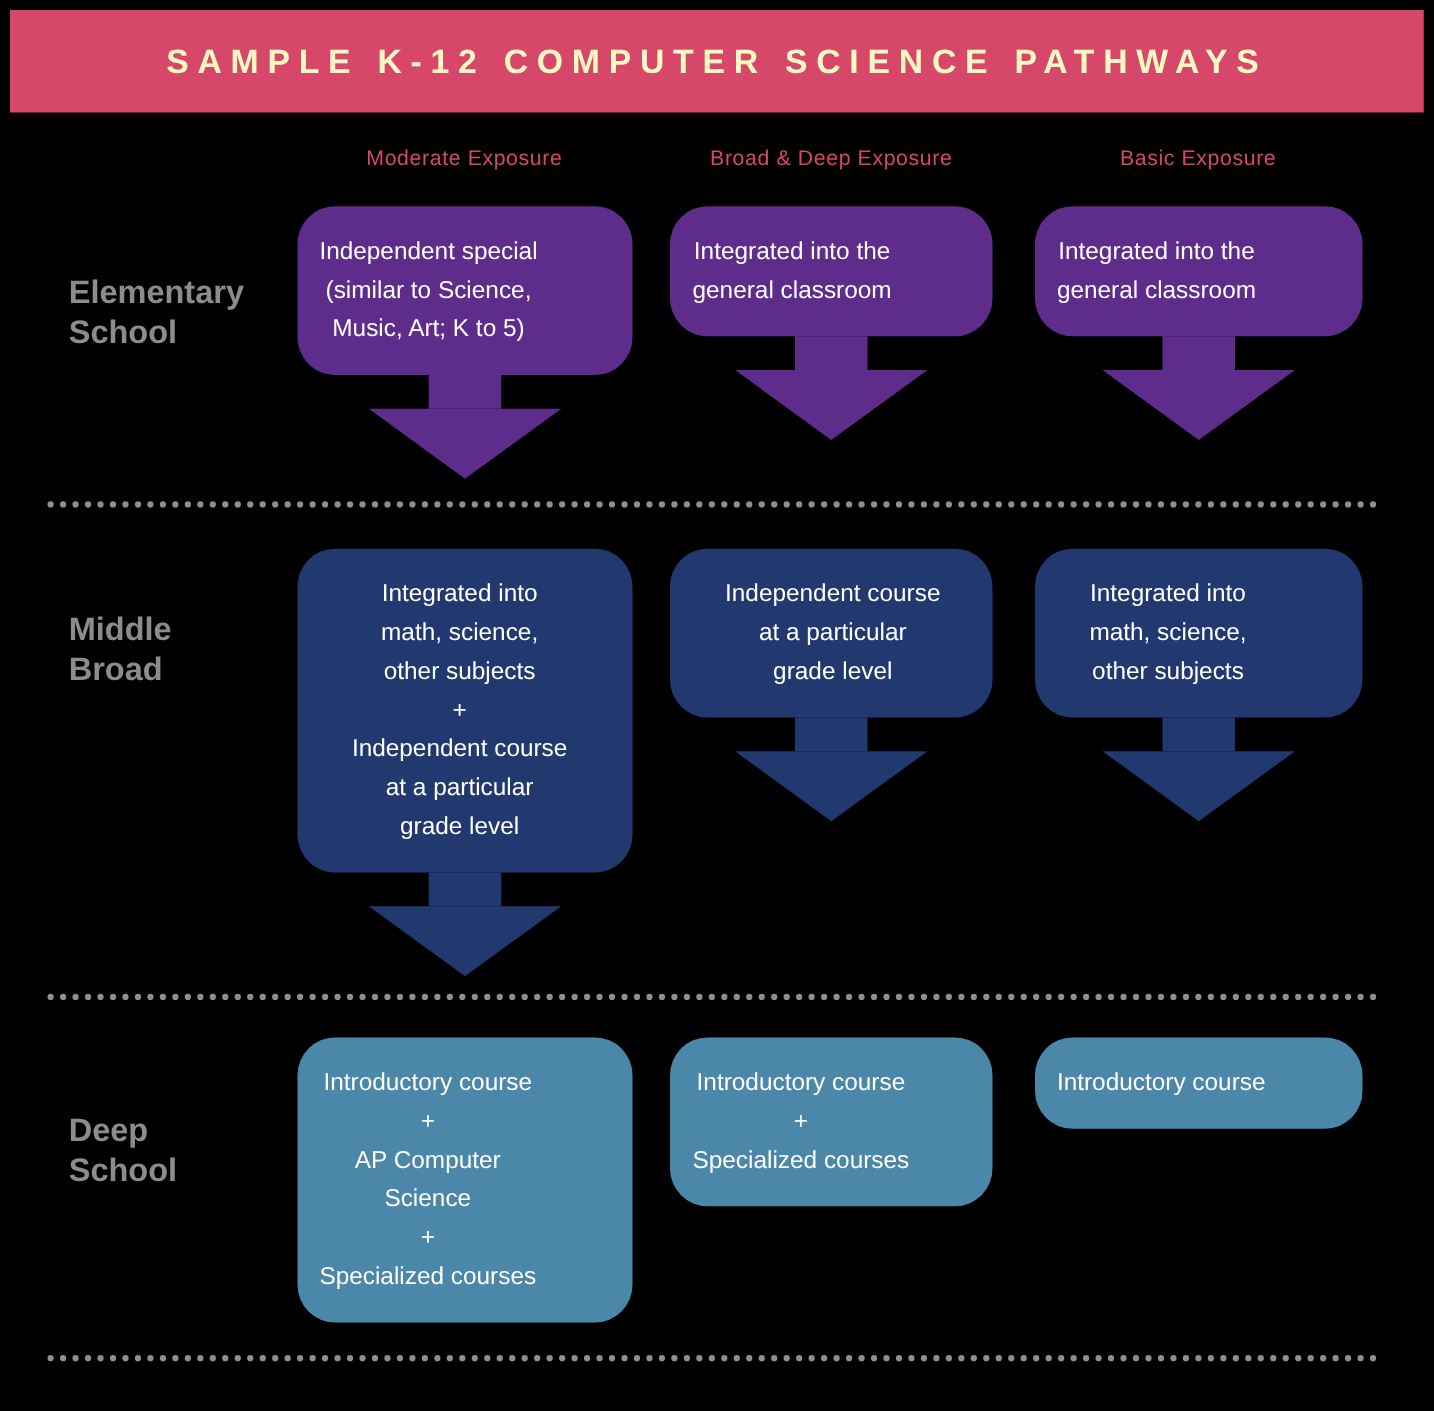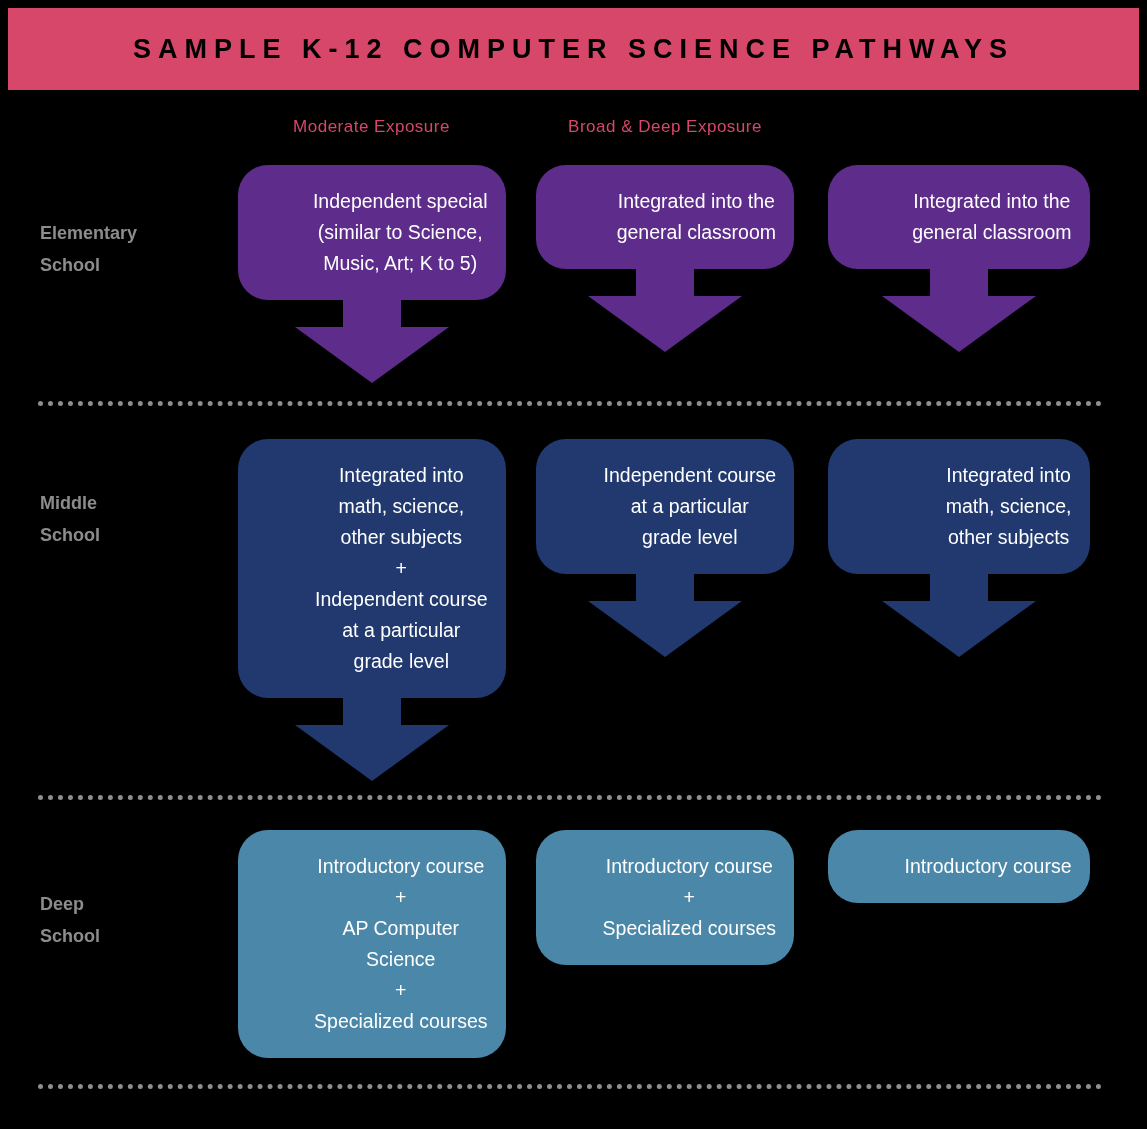--- a/index.html
+++ b/index.html
@@ -22,21 +22,21 @@
   .title-bar {
     margin: 8px 8px 0 8px;
     height: 82px;
     background: var(--header_bg, #d64769);
     display: flex;
     align-items: center;
     justify-content: center;
   }
   .title-bar h1 {
     margin: 0;
-    color: #000000;
+    color: #fef9c3;
     font-size: 27px;
     font-weight: bold;
     letter-spacing: 7px;
     text-align: right;
     white-space: nowrap;
   }
   .grid {
     display: grid;
     grid-template-columns: 228px 287px 300px 287px;
   }
@@ -51,44 +51,45 @@
   }
   .band {
     align-items: start;
   }
   .band-elementary { margin-top: 28px; }
   .band-middle { margin-top: 33px; }
   .band-high { margin-top: 30px; }
   .row-label {
     color: var(--row_label, #8c8c8c);
     font-weight: bold;
-    font-size: 18px;
+    font-size: 26px;
     line-height: 32px;
     padding-left: 40px;
     white-space: pre-line;
+    margin-left: 15px;
   }
   .band-elementary .row-label { padding-top: 52px; }
   .band-middle .row-label { padding-top: 48px; }
   .band-high .row-label { padding-top: 58px; }
   .cell {
     display: flex;
     flex-direction: column;
     align-items: center;
   }
   .box {
     border-radius: 30px;
     color: #ffffff;
     font-size: 19.5px;
     line-height: 31px;
     text-align: center;
     padding: 21px 18px;
     box-sizing: border-box;
     display: flex;
     align-items: center;
-    justify-content: flex-end;
+    justify-content: flex-start;
   }
   .box span { white-space: pre-line; }
   .c1 .box { width: 268px; }
   .c2 .box { width: 258px; }
   .c3 .box { width: 262px; }
   .purple { background: var(--elementary, #5e2c8a); }
   .navy   { background: var(--middle, #21396f); padding-left: 44px; }
   .teal   { background: var(--high, #4a87a8); }
   .arrow {
     display: flex;
@@ -127,20 +128,21 @@
 <div class="page">
 
   <header class="title-bar">
     <h1>SAMPLE K-12 COMPUTER SCIENCE PATHWAYS</h1>
   </header>
 
   <div class="grid col-headers">
     <div></div>
     <div class="col-header">Moderate Exposure</div>
     <div class="col-header">Broad &amp; Deep Exposure</div>
+    <div class="col-header">Basic Exposure</div>
   </div>
 
   <section class="grid band band-elementary">
     <div class="row-label">Elementary
 School</div>
     <div class="cell c1">
       <div class="box purple">
         <span>Independent special
 (similar to Science,
 Music, Art; K to 5)</span>
@@ -169,21 +171,21 @@
         <div class="stem"></div>
         <div class="tri"></div>
       </div>
     </div>
   </section>
 
   <div class="divider divider-1"></div>
 
   <section class="grid band band-middle">
     <div class="row-label">Middle
-School</div>
+Broad</div>
     <div class="cell c1">
       <div class="box navy">
         <span>Integrated into
 math, science,
 other subjects
 +
 Independent course
 at a particular
 grade level</span>
       </div>

